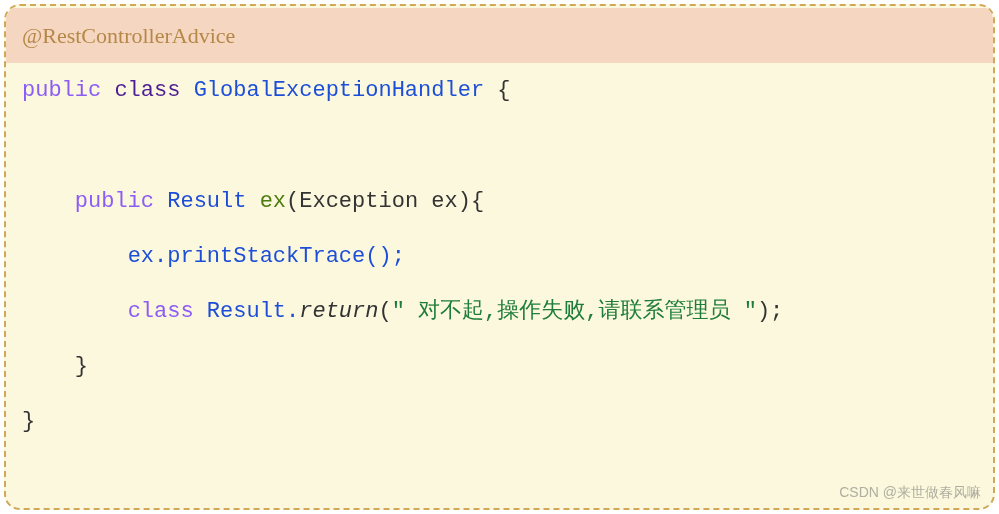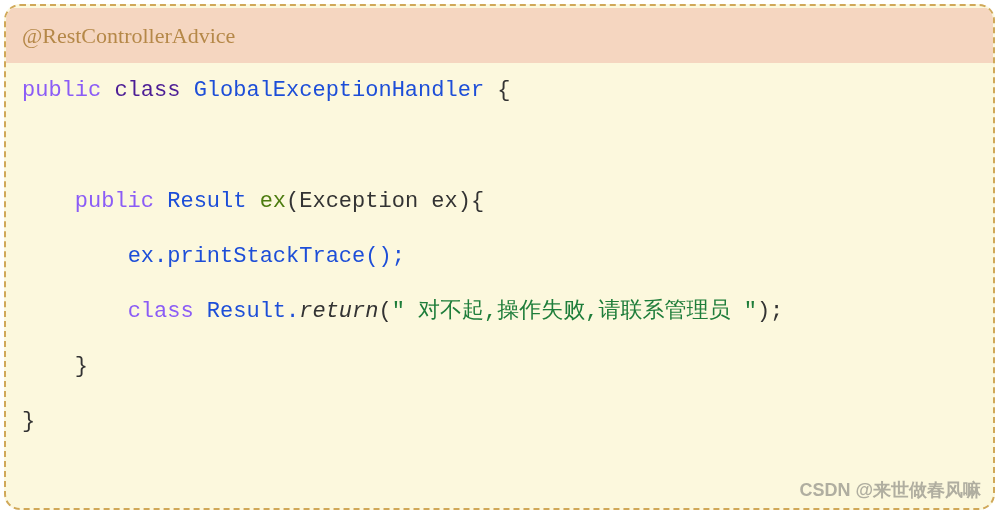--- a/index.html
+++ b/index.html
@@ -40,24 +40,23 @@
     .keyword-class { color: #4c1d95; font-weight: 500; }
     .method-name { color: #4d7c0f; font-family: Liberation Mono, monospace; }
     .string { color: #1e7d3a; }
     .italic-method { font-style: italic; color: #333; }
     .plain { color: #1d4ed8; }
     .punct { color: #333; }
     .watermark {
       position: absolute;
       bottom: 6px;
       right: 12px;
-      font-size: 18px;
+      font-size: 14px;
       color: rgba(100, 100, 100, 0.5);
       font-family: sans-serif;
-      font-weight: bold;
     }
   </style>
 </head>
 <body>
 
 <div class="code-container">
 
   <div class="line highlighted"><span class="annotation">@RestControllerAdvice</span></div>
 
   <div class="line"><span class="keyword">public</span><span class="plain"> </span><span class="keyword-class">class</span><span class="plain"> GlobalExceptionHandler </span><span class="punct">{</span></div>

